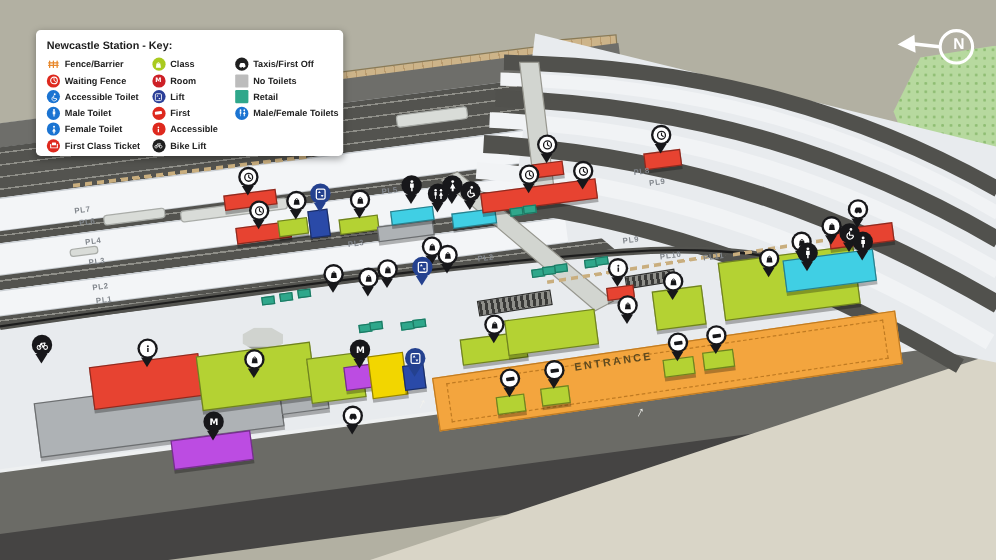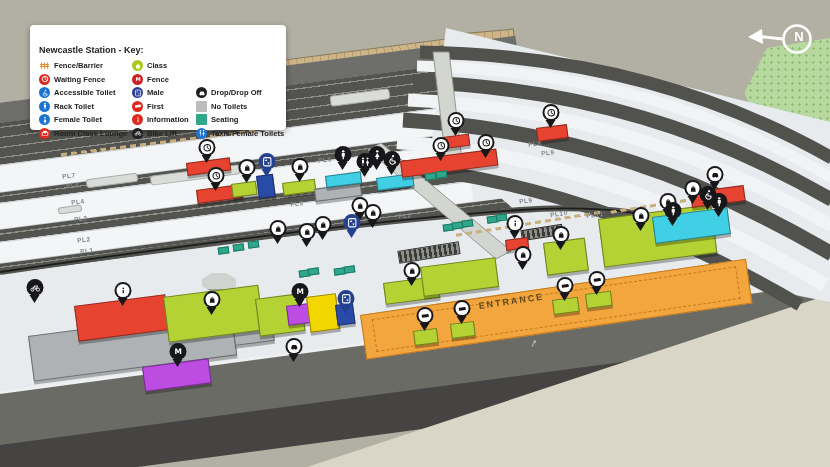--- a/index.html
+++ b/index.html
@@ -52,24 +52,24 @@
     border-left:5.5px solid transparent;border-right:5.5px solid transparent;border-top:8px solid var(--pc);}
   .pin .dot{position:absolute;left:2.2px;top:2.2px;width:12.6px;height:12.6px;border-radius:50%;background:#fff;
     display:flex;align-items:center;justify-content:center;z-index:1;}
   .pin .dot svg{width:9.5px;height:9.5px;color:#17171a;}
   .pin.dotless .dot{background:transparent;}
   .pin.dotless .dot svg{width:11.5px;height:11.5px;color:#fff;}
   .pin.p-lift{--pc:#24418f;}
 
   
   .key{position:absolute;left:30px;top:25px;width:256px;height:105px;background:#fff;border-radius:4px;
-    box-shadow:0 2px 6px rgba(0,0,0,.35);z-index:60;padding:20px 8px 6px 9px;}
+    box-shadow:0 2px 6px rgba(0,0,0,.35);z-index:60;padding:8px 8px 6px 9px;}
   .key-title{font-size:9px;font-weight:bold;color:#1c1c1c;margin-bottom:5px;}
   .key-cols{display:flex;gap:7px;}
-  .key-col{display:flex;flex-direction:column;gap:2.6px;justify-content:flex-end;}
+  .key-col{display:flex;flex-direction:column;gap:2.6px;}
   .key-col.c1{width:86px}.key-col.c2{width:66px}.key-col.c3{width:82px}
   .key-item{display:flex;align-items:center;gap:4px;}
   .key-ic{flex:0 0 11px;width:11px;height:11px;border-radius:50%;display:flex;align-items:center;justify-content:center;}
   .key-ic svg{width:8px;height:8px;color:#fff;}
   .key-ic.sqr{border-radius:1px;}
   .key-ic.bare{background:transparent!important;}
   .key-ic.bare svg{width:11px;height:11px;color:#e8882b;}
   .key-label{font-size:7.6px;font-weight:bold;color:#222;white-space:nowrap;}
 
   
@@ -552,127 +552,127 @@
             </span>
             <span class="key-label">Accessible Toilet</span>
           </div>
           <div class="key-item">
             <span class="key-ic" style="background: rgb(27, 116, 210);">
               <svg viewBox="0 0 24 24" fill="currentColor">
                 <circle cx="12" cy="4.9" r="2.5"></circle>
                 <path d="M8.8 8.3h6.4v7.2h-1.9v6h-2.6v-6H8.8z"></path>
               </svg>
             </span>
-            <span class="key-label">Rack Toilet</span>
+            <span class="key-label">Male Toilet</span>
           </div>
           <div class="key-item">
             <span class="key-ic" style="background: rgb(27, 116, 210);">
               <svg viewBox="0 0 24 24" fill="currentColor">
                 <circle cx="12" cy="4.9" r="2.5"></circle>
                 <path d="M12 7.9l4.8 9h-3.1v4.6h-3.4v-4.6H7.2z"></path>
               </svg>
             </span>
             <span class="key-label">Female Toilet</span>
           </div>
           <div class="key-item">
             <span class="key-ic" style="background: rgb(222, 41, 30);">
               <svg viewBox="0 0 24 24" fill="currentColor">
                 <path d="M5 9v9h14V9h2.6v10.8H2.4V9z"></path>
                 <rect x="6.8" y="5" width="10.4" height="7.4" rx="1.6"></rect>
               </svg>
             </span>
-            <span class="key-label">Room Class Lounge</span>
+            <span class="key-label">First Class Ticket</span>
           </div>
         </div>
         <div class="key-col c2">
           <div class="key-item">
             <span class="key-ic" style="background: rgb(169, 202, 31);">
               <svg viewBox="0 0 24 24" fill="currentColor">
                 <path d="M7.2 9h9.6l1.5 10.5H5.7z"></path>
                 <path d="M9.3 9.3c0-4 5.4-4 5.4 0" fill="none" stroke="currentColor" stroke-width="1.9"></path>
               </svg>
             </span>
             <span class="key-label">Class</span>
           </div>
           <div class="key-item">
             <span class="key-ic" style="background: rgb(205, 32, 38);">
               <svg viewBox="0 0 24 24" fill="currentColor">
                 <text x="12" y="17.2" text-anchor="middle" font-family="DejaVu Sans,sans-serif" font-size="15.5" font-weight="bold" fill="currentColor">M</text>
               </svg>
             </span>
-            <span class="key-label">Fence</span>
+            <span class="key-label">Room</span>
           </div>
           <div class="key-item">
             <span class="key-ic" style="background: rgb(43, 63, 152);">
               <svg viewBox="0 0 24 24" fill="currentColor">
                 <rect x="4.4" y="3.4" width="15.2" height="17.2" rx="2.6" fill="none" stroke="currentColor" stroke-width="2.2"></rect>
                 <path d="M7.1 10.3l2.5-3.9 2.5 3.9zM12 13.7l2.5 3.9 2.5-3.9z"></path>
               </svg>
             </span>
-            <span class="key-label">Male</span>
+            <span class="key-label">Lift</span>
           </div>
           <div class="key-item">
             <span class="key-ic" style="background: rgb(222, 41, 30);">
               <svg viewBox="0 0 24 24" fill="currentColor">
                 <rect x="3.2" y="8.6" width="17.6" height="7.6" rx="1.8" transform="rotate(-8 12 12)"></rect>
               </svg>
             </span>
             <span class="key-label">First</span>
           </div>
           <div class="key-item">
             <span class="key-ic" style="background: rgb(222, 41, 30);">
               <svg viewBox="0 0 24 24" fill="currentColor">
                 <circle cx="12" cy="6.2" r="2.1"></circle>
                 <path d="M10.4 10h3.2v8.6h-3.2z"></path>
               </svg>
             </span>
-            <span class="key-label">Information</span>
+            <span class="key-label">Accessible</span>
           </div>
           <div class="key-item">
             <span class="key-ic" style="background: rgb(31, 31, 31);">
               <svg viewBox="0 0 24 24" fill="currentColor">
                 <circle cx="6.3" cy="15.8" r="3.3" fill="none" stroke="currentColor" stroke-width="1.8"></circle>
                 <circle cx="17.7" cy="15.8" r="3.3" fill="none" stroke="currentColor" stroke-width="1.8"></circle>
                 <path d="M6.3 15.8L10 8.6h4.6M10 8.6l3.4 7.2 3.6-7.6h-3" fill="none" stroke="currentColor" stroke-width="1.8" stroke-linejoin="round"></path>
               </svg>
             </span>
             <span class="key-label">Bike Lift</span>
           </div>
         </div>
         <div class="key-col c3">
           <div class="key-item">
             <span class="key-ic" style="background: rgb(31, 31, 31);">
               <svg viewBox="0 0 24 24" fill="currentColor">
                 <path d="M4.5 13.2l1.8-4.4a2.4 2.4 0 0 1 2.2-1.5h7a2.4 2.4 0 0 1 2.2 1.5l1.8 4.4v4.6h-2.1a1.9 1.9 0 0 1-3.8 0h-3.2a1.9 1.9 0 0 1-3.8 0H4.5z"></path>
               </svg>
             </span>
-            <span class="key-label">Drop/Drop Off</span>
+            <span class="key-label">Taxis/First Off</span>
           </div>
           <div class="key-item">
             <span class="key-ic sqr" style="background: rgb(188, 188, 188);">
               <svg viewBox="0 0 24 24" fill="currentColor"></svg>
             </span>
             <span class="key-label">No Toilets</span>
           </div>
           <div class="key-item">
             <span class="key-ic sqr" style="background: rgb(47, 167, 139);">
               <svg viewBox="0 0 24 24" fill="currentColor"></svg>
             </span>
-            <span class="key-label">Seating</span>
+            <span class="key-label">Retail</span>
           </div>
           <div class="key-item">
             <span class="key-ic" style="background: rgb(27, 116, 210);">
               <svg viewBox="0 0 24 24" fill="currentColor">
                 <circle cx="7.3" cy="5.4" r="2.1"></circle>
                 <path d="M5.3 8.3h4v6.2H7.9v6.1H6.5v-6.1H5.3z"></path>
                 <circle cx="16.7" cy="5.4" r="2.1"></circle>
                 <path d="M16.7 7.9l3.6 7.1h-2.3v5.6h-2.6V15h-2.3z"></path>
               </svg>
             </span>
-            <span class="key-label">Taxis/Female Toilets</span>
+            <span class="key-label">Male/Female Toilets</span>
           </div>
         </div>
       </div>
   </div>
 
   <div class="compass">
     <svg width="76" height="48" viewBox="0 0 76 48">
       <circle cx="53" cy="23" r="13.5" fill="none" stroke="#ffffff" stroke-width="2.6"></circle>
       <line x1="39" y1="23" x2="16" y2="20.5" stroke="#ffffff" stroke-width="3"></line>
       <polygon points="18,13 4,21 19,28" fill="#ffffff"></polygon>

